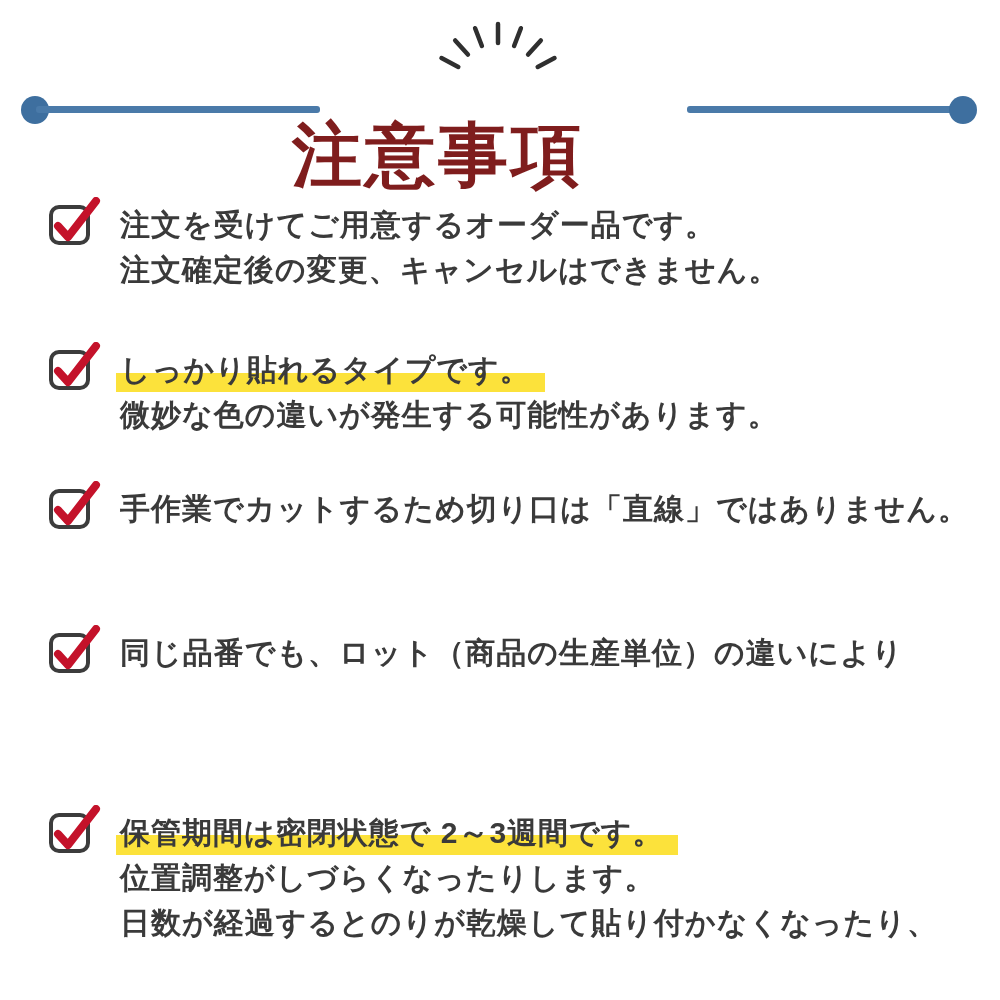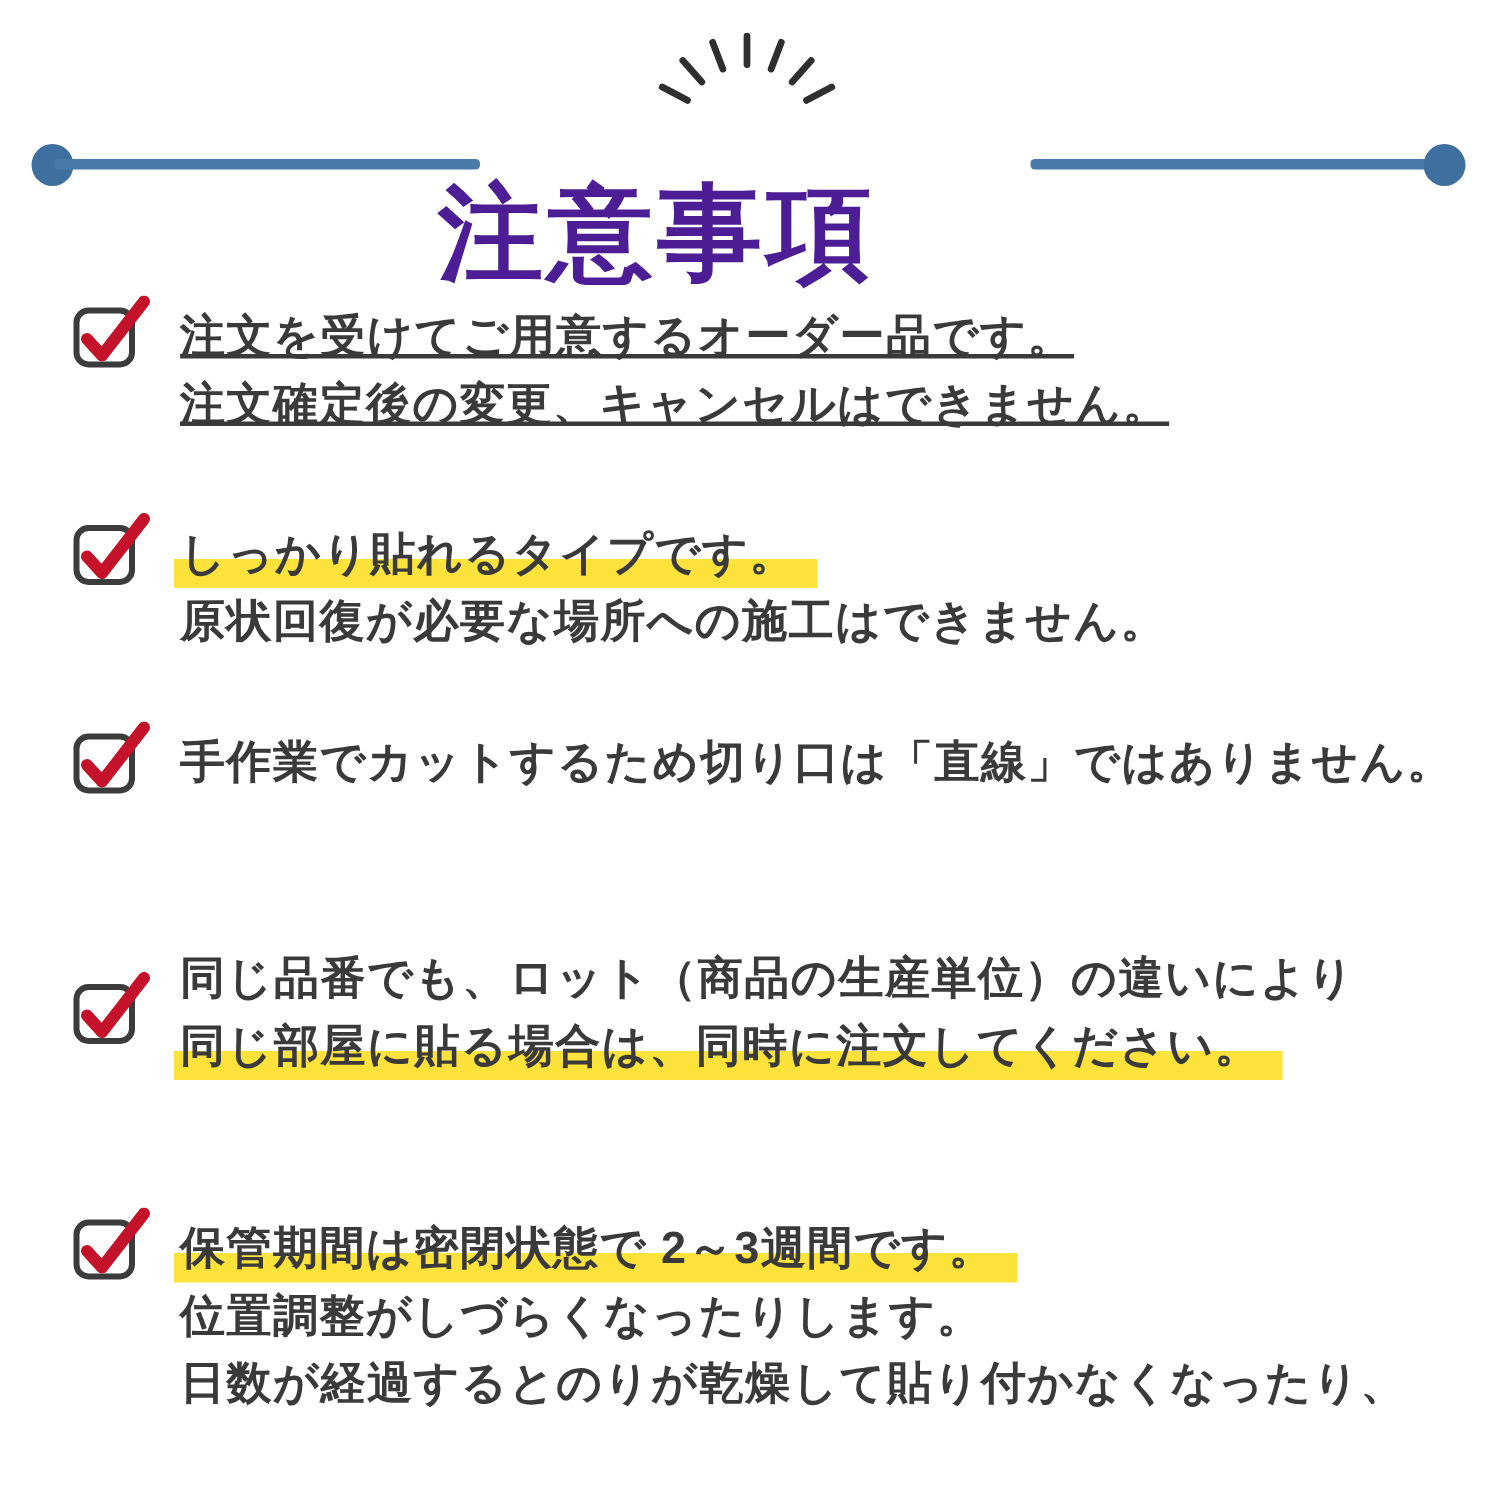--- a/index.html
+++ b/index.html
@@ -26,21 +26,21 @@
   }
   .page-title {
     position: absolute;
     top: 70px;
     left: 0;
     width: 876px;
     text-align: center;
     font-size: 70px;
     font-weight: 900;
     letter-spacing: 3px;
-    color: #4c1d95;
+    color: #7f1d1d;
     line-height: 1.1;
     white-space: nowrap;
   }
   .accent-line {
     position: absolute;
     top: 106px;
     height: 7px;
     background: #4a7aa9;
     border-radius: 3px;
   }
@@ -57,21 +57,21 @@
   .accent-dot.left  { left: 21px; }
   .accent-dot.right { left: 949px; }
 
   
   .item {
     position: absolute;
     left: 48px;
     display: flex;
     align-items: flex-start;
   }
-  .item-1 { top: 202px; text-decoration: underline; }
+  .item-1 { top: 202px; }
   .item-2 { top: 347px; }
   .item-3 { top: 486px; }
   .item-4 { top: 630px; align-items: center; }
   .item-5 { top: 810px; }
 
   .checkbox {
     flex: 0 0 auto;
     width: 54px;
     height: 50px;
     margin-right: 18px;
@@ -123,42 +123,41 @@
   </div>
 </div>
 
 <div class="item item-2">
   <svg class="checkbox" viewBox="0 0 54 50">
     <rect x="3" y="10" width="37" height="36" rx="8" fill="none" stroke="#3c3c3c" stroke-width="4"></rect>
     <path d="M10 29 L20 40 L48 4" fill="none" stroke="#c4122a" stroke-width="8" stroke-linecap="round" stroke-linejoin="round"></path>
   </svg>
   <div class="lines">
     <span class="line"><span class="hl">しっかり貼れるタイプです。</span></span>
-    <span class="line"><span>原状回復が必要な場所への施工はできません。</span></span>
+    <span class="line"><span>微妙な色の違いが発生する可能性があります。</span></span>
   </div>
 </div>
 
 <div class="item item-3">
   <svg class="checkbox" viewBox="0 0 54 50">
     <rect x="3" y="10" width="37" height="36" rx="8" fill="none" stroke="#3c3c3c" stroke-width="4"></rect>
     <path d="M10 29 L20 40 L48 4" fill="none" stroke="#c4122a" stroke-width="8" stroke-linecap="round" stroke-linejoin="round"></path>
   </svg>
   <div class="lines">
     <span class="line"><span>手作業でカットするため切り口は「直線」ではありません。</span></span>
   </div>
 </div>
 
 <div class="item item-4">
   <svg class="checkbox" viewBox="0 0 54 50">
     <rect x="3" y="10" width="37" height="36" rx="8" fill="none" stroke="#3c3c3c" stroke-width="4"></rect>
     <path d="M10 29 L20 40 L48 4" fill="none" stroke="#c4122a" stroke-width="8" stroke-linecap="round" stroke-linejoin="round"></path>
   </svg>
   <div class="lines">
     <span class="line"><span>同じ品番でも、ロット（商品の生産単位）の違いにより</span></span>
-    <span class="line"><span class="hl">同じ部屋に貼る場合は、同時に注文してください。</span></span>
   </div>
 </div>
 
 <div class="item item-5">
   <svg class="checkbox" viewBox="0 0 54 50">
     <rect x="3" y="10" width="37" height="36" rx="8" fill="none" stroke="#3c3c3c" stroke-width="4"></rect>
     <path d="M10 29 L20 40 L48 4" fill="none" stroke="#c4122a" stroke-width="8" stroke-linecap="round" stroke-linejoin="round"></path>
   </svg>
   <div class="lines">
     <span class="line"><span class="hl">保管期間は密閉状態で 2～3週間です。</span></span>

